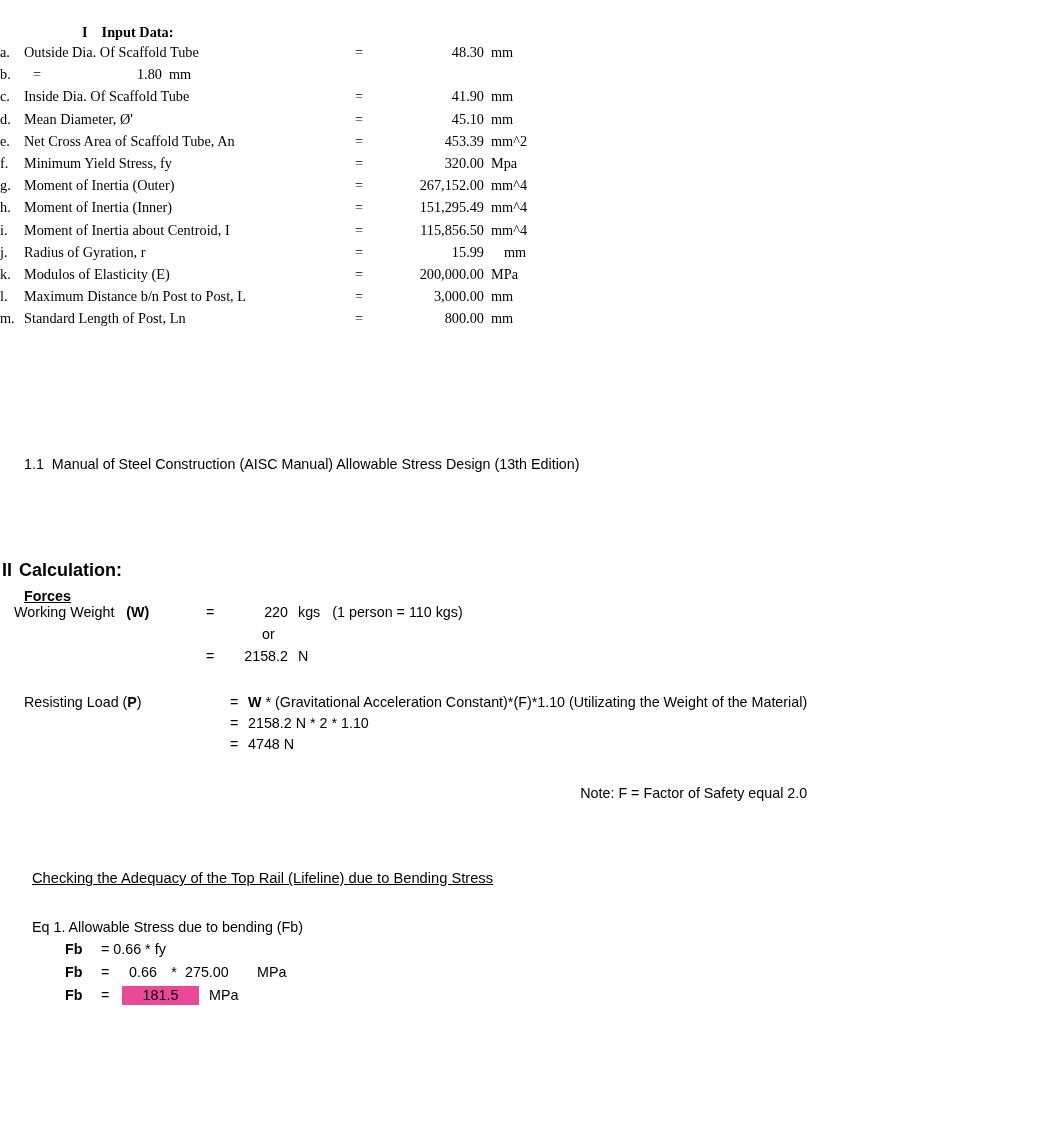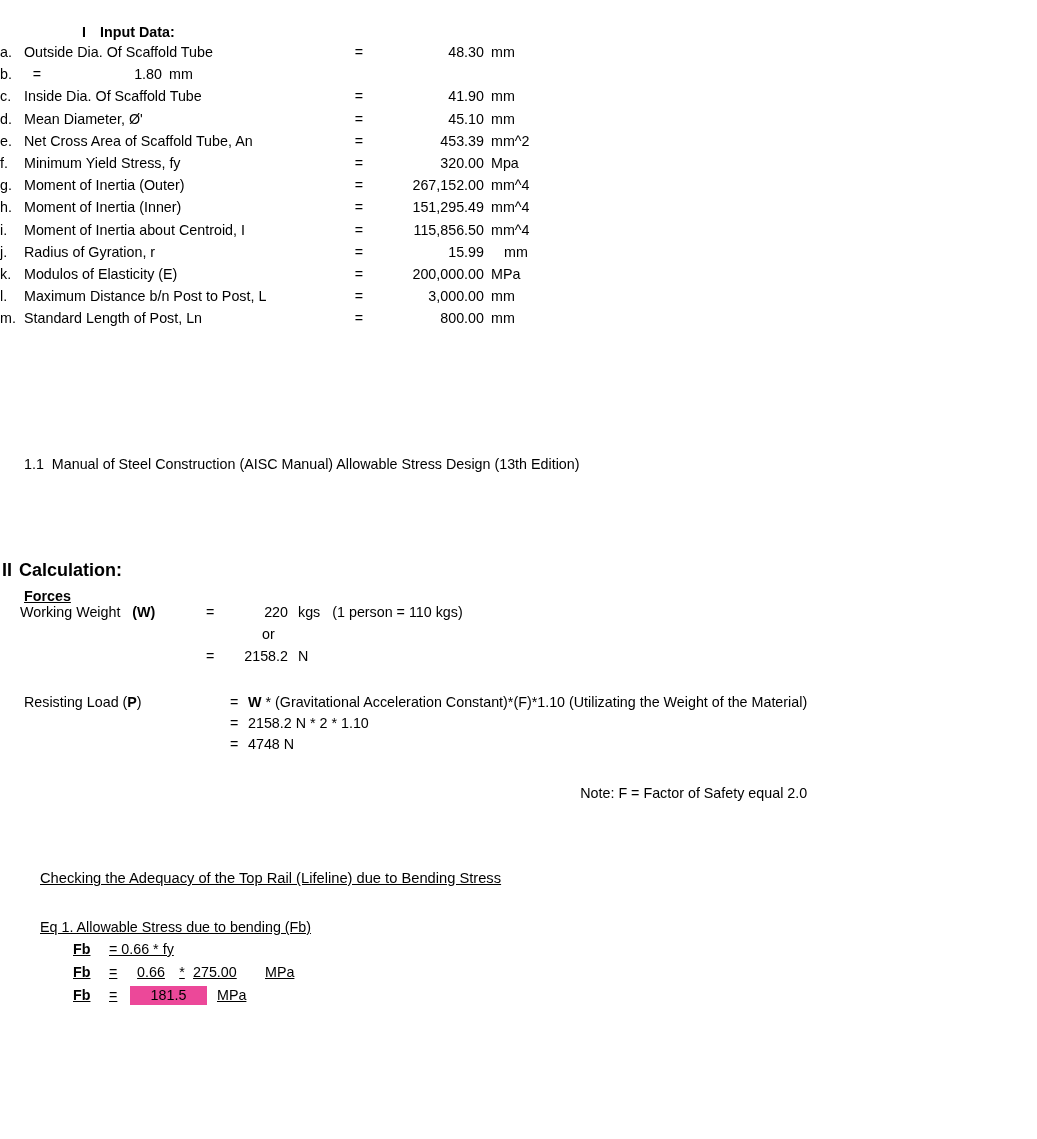--- a/index.html
+++ b/index.html
@@ -20,20 +20,21 @@
     background: #ffffff;
   }
   .b { font-weight: bold; }
 
   
   #input-table {
     position: absolute;
     left: 0;
     top: 22px;
     width: 620px;
+    font-family: Liberation Serif, serif;
   }
   #input-table .hdr {
     margin-left: 82px;
     font-weight: bold;
     font-size: 14.3px;
     height: 22px;
     line-height: 20px;
   }
   #input-table .hdr .numeral { margin-right: 14px; }
   .row {
@@ -57,35 +58,35 @@
   
   #calculation { position: absolute; left: 0; top: 560px; }
   #calc-title { font-weight: bold; font-size: 18px; padding-left: 2px; }
   #calc-title .numeral { margin-right: 7px; }
   #forces-title {
     font-weight: bold; font-size: 14.3px;
     text-decoration: underline; padding-left: 24px; margin-top: 7px;
   }
 
   .fline { display: flex; align-items: baseline; font-size: 14.3px; height: 22px; }
-  .fline .f-label { width: 206px; flex: 0 0 206px; padding-left: 20px; box-sizing: border-box; }
+  .fline .f-label { width: 206px; flex: 0 0 206px; padding-left: 14px; box-sizing: border-box; }
   .fline .f-eq { width: 24px; flex: 0 0 24px; }
   .fline .f-val { width: 58px; flex: 0 0 58px; text-align: right; }
   .fline .f-unit { padding-left: 10px; }
   .fline .f-note { padding-left: 12px; }
   .f-or { padding-left: 262px; font-size: 14.3px; height: 22px; }
 
   #resisting { margin-top: 24px; }
   #resisting .r-head { position: absolute; left: 24px; font-size: 14.3px; }
   .rline { display: flex; align-items: baseline; font-size: 14.3px; height: 21px; padding-left: 230px; }
   .rline .r-eq { width: 18px; flex: 0 0 18px; }
   #note-line { font-size: 14.3px; padding-left: 258px; margin-top: 28px; text-align: right; }
 
   
-  #bending { position: absolute; left: 16px; top: 870px; text-decoration: underline; }
+  #bending { position: absolute; left: 8px; top: 870px; }
   #bending-heading { font-size: 14.7px; text-decoration: underline; padding-left: 24px; }
 
   #eq1 { margin-top: 33px; padding-left: 24px; font-size: 14.3px; }
   #eq1 .eq1-title { height: 22px; }
   .eq1-row { display: flex; align-items: baseline; height: 22.5px; padding-left: 33px; }
   .eq1-row .e-sym { width: 36px; flex: 0 0 36px; font-weight: bold; }
   .eq1-row .e-eq { width: 22px; flex: 0 0 22px; }
   .eq1-row .e-a { width: 40px; flex: 0 0 40px; text-align: center; }
   .eq1-row .e-op { width: 22px; flex: 0 0 22px; text-align: center; }
   .eq1-row .e-b { width: 62px; flex: 0 0 62px; text-align: left; }

